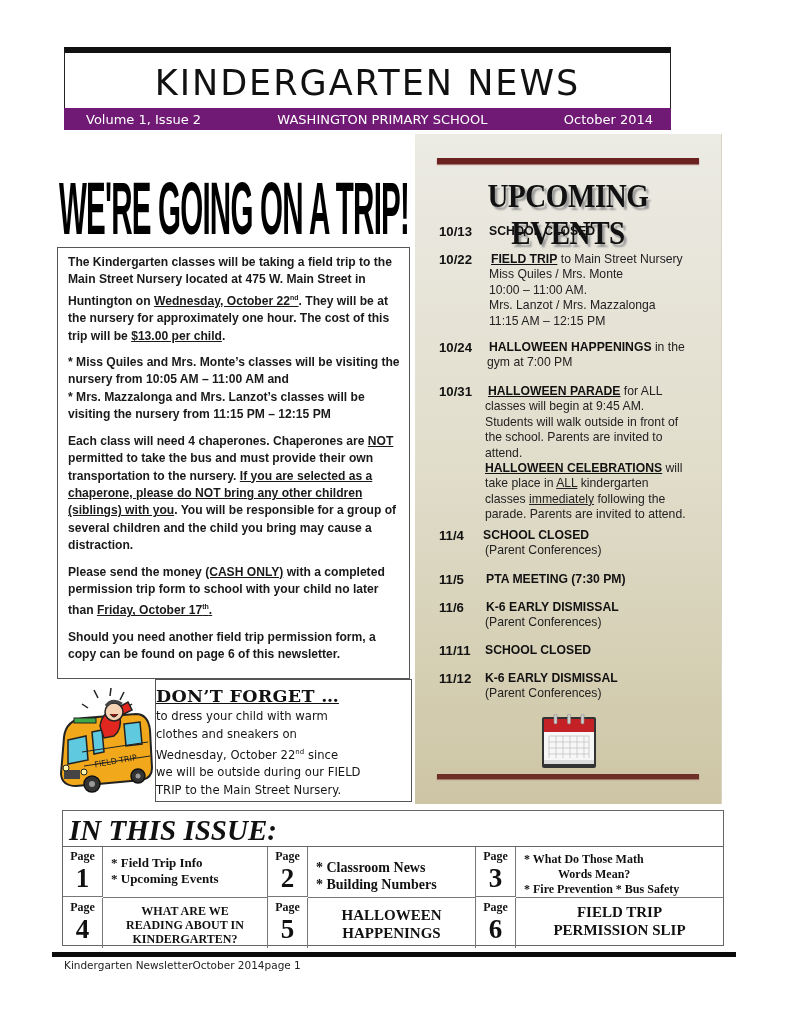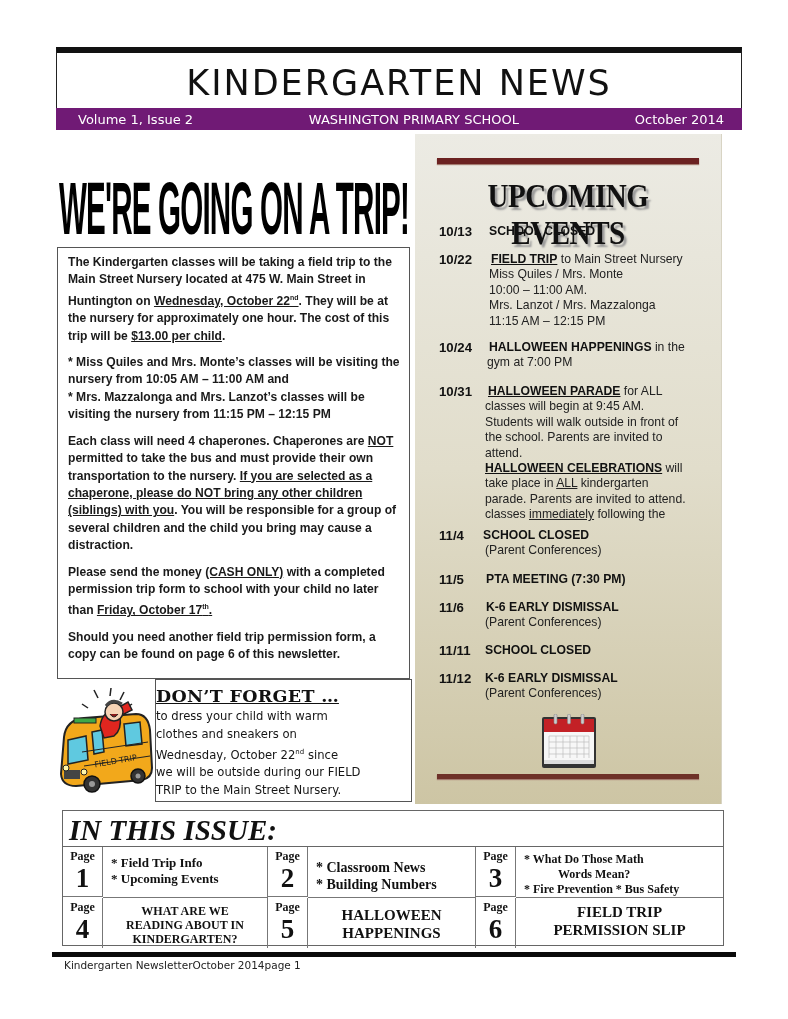--- a/index.html
+++ b/index.html
@@ -1,20 +1,20 @@
 <!DOCTYPE html>
 <html><head>
 <meta charset="utf-8">
 <style>
   * { box-sizing: border-box; margin: 0; padding: 0; }
   html, body { width: 788px; height: 1019px; background: #ffffff; overflow: hidden; }
   body { position: relative; font-family: "Liberation Sans", sans-serif; color: #111; }
 
   
-  .masthead { position: absolute; left: 56px; top: 47px; width: 686px; height: 83px; border: 1px solid #222; border-top: 6px solid #111; }
+  .masthead { position: absolute; left: 64px; top: 47px; width: 607px; height: 83px; border: 1px solid #222; border-top: 6px solid #111; }
   .masthead-title { position: absolute; left: 0; right: 0; top: 10px; text-align: center; font-family: "DejaVu Sans", sans-serif; font-size: 35px; letter-spacing: 2px; color: #111; font-weight: normal; }
   .masthead-bar { position: absolute; left: -1px; right: -1px; bottom: -1px; height: 22px; background: #701a75; color: #fff; font-family: "DejaVu Sans", sans-serif; font-size: 13px; display: flex; align-items: center; justify-content: space-between; padding: 0 18px 0 22px; }
 
   
   .headline { position: absolute; left: 56px; top: 134px; width: 356px; height: 110px; }
   .headline svg { width: 100%; height: 100%; }
 
   
   .article { position: absolute; left: 57px; top: 247px; width: 353px; height: 432px; border: 1px solid #555; padding: 6px 9px 0 10px; font-size: 12.1px; font-weight: bold; line-height: 17.4px; color: #1a1a1a; }
   .article p { margin-bottom: 9px; }
@@ -163,22 +163,22 @@
   <div class="event" style="top:250px">
     <span class="date">10/31</span>
     <div class="body" style="margin-left:49px"><span class="bu">HALLOWEEN PARADE</span><span> for ALL</span></div>
     <div class="body" style="margin-left:46px">
       <div>classes will begin at 9:45 AM.</div>
       <div>Students will walk outside in front of</div>
       <div>the school. Parents are invited to</div>
       <div>attend.</div>
       <div><span class="bu">HALLOWEEN CELEBRATIONS</span><span> will</span></div>
       <div><span>take place in </span><span class="u">ALL</span><span> kindergarten</span></div>
+      <div><span>classes </span><span class="u">immediately</span><span> following the</span></div>
       <div>parade. Parents are invited to attend.</div>
-      <div><span>classes </span><span class="u">immediately</span><span> following the</span></div>
     </div>
   </div>
 
   <div class="event" style="top:394px">
     <span class="date">11/4</span>
     <div class="body" style="margin-left:44px"><span class="b">SCHOOL CLOSED</span></div>
     <div class="body" style="margin-left:46px">
         <div>(Parent Conferences)</div>
       </div>
   </div>

